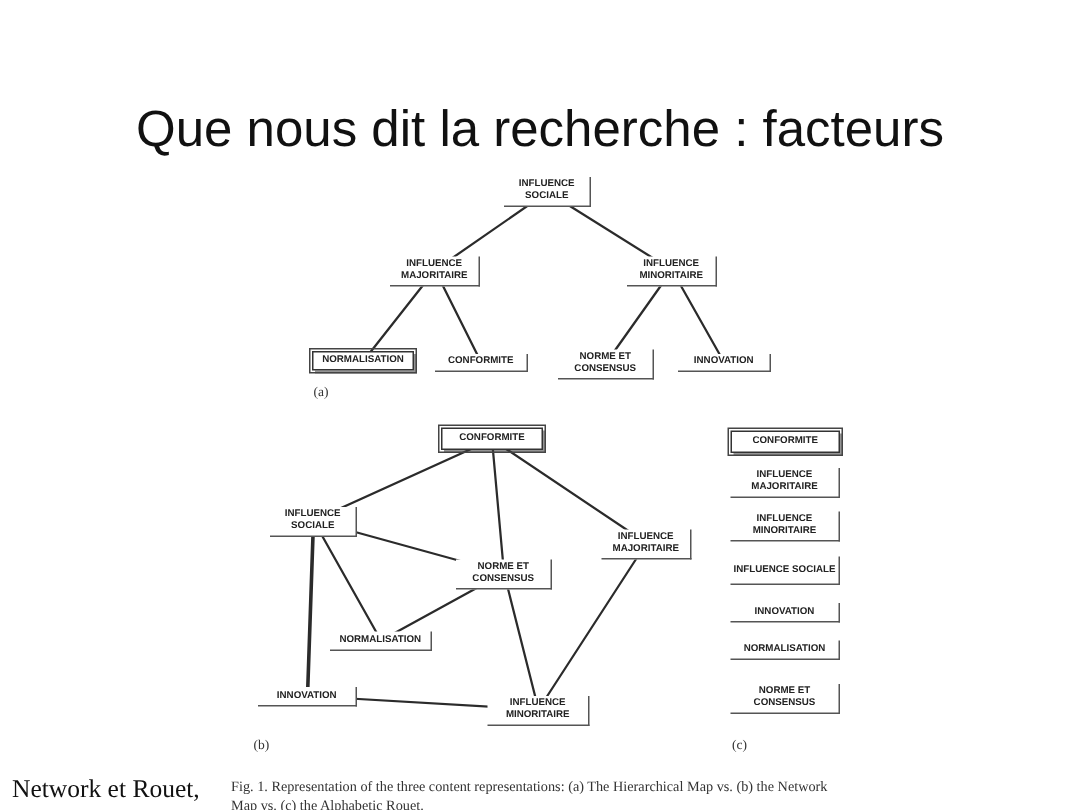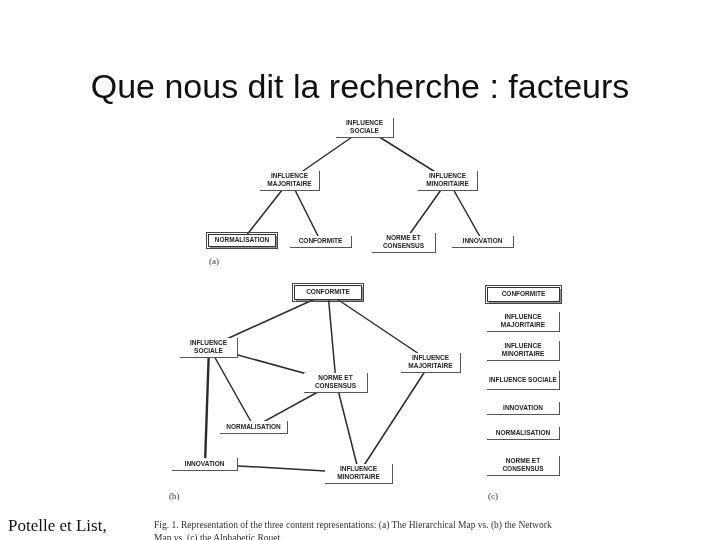--- a/index.html
+++ b/index.html
@@ -96,13 +96,13 @@
   <div class="node" style="left:337px;top:317px;width:73px;min-height:13px;">NORMALISATION</div>
   <div class="node" style="left:337px;top:346px;width:73px;min-height:19px;">NORME ET CONSENSUS</div>
   <span class="panel-label" style="left:338px;top:381px;">(c)</span>
 </div>
 
 <div class="caption">
   <div>Fig. 1.  Representation of the three content representations: (a) The Hierarchical Map vs. (b) the Network</div>
   <div>Map vs. (c) the Alphabetic Rouet.</div>
 </div>
 
-<div class="credit">Potelle et List,</div>
+<div class="credit">Network et Rouet,</div>
 
 </body></html>

